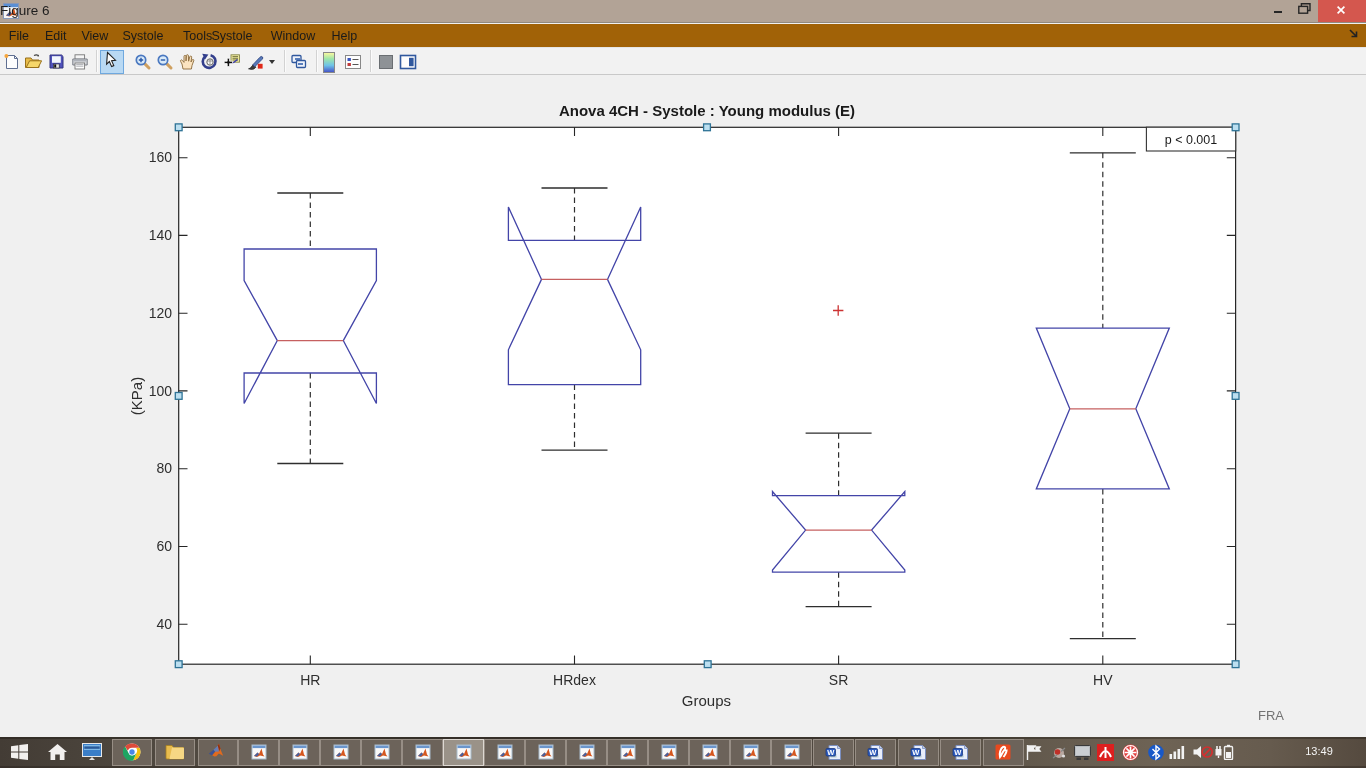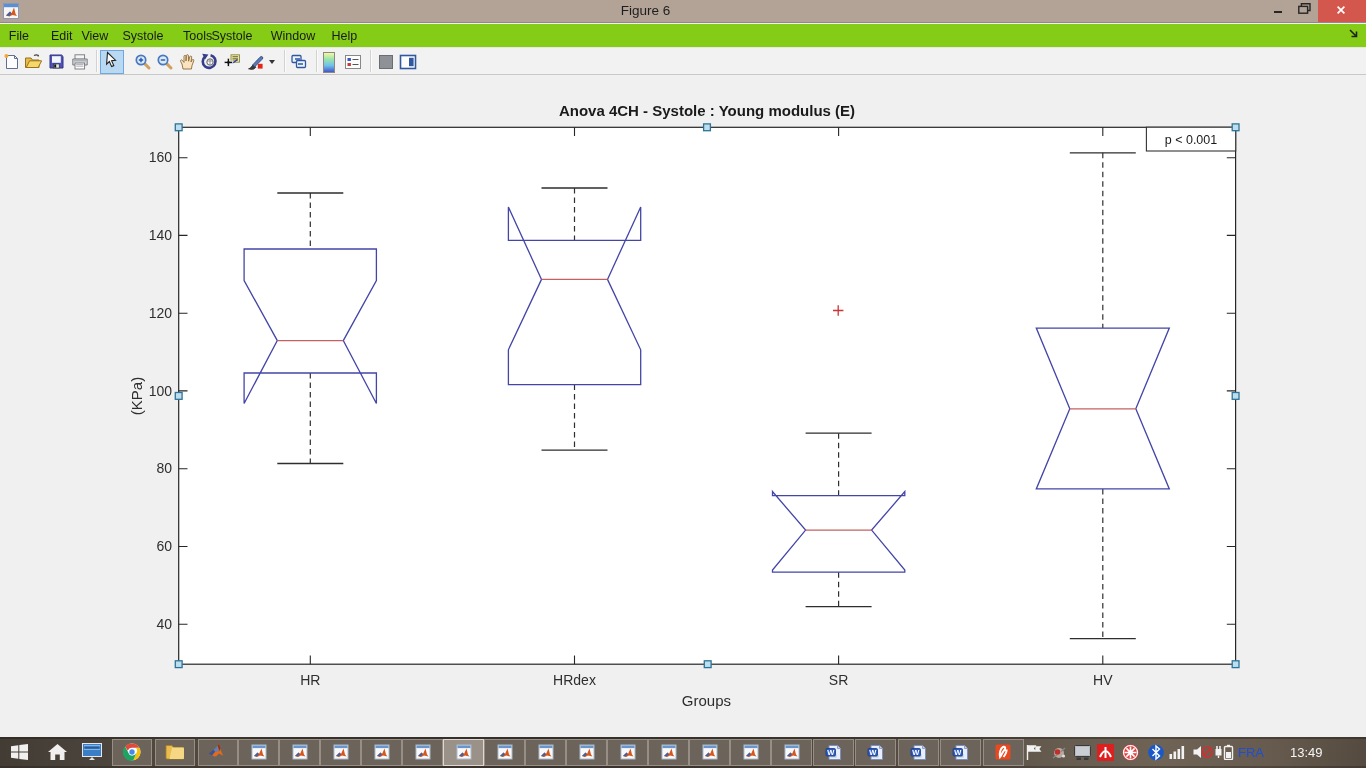--- a/index.html
+++ b/index.html
@@ -7,34 +7,34 @@
 <body>
 
 <div style="position:absolute;left:0;top:0;width:1366px;height:22px;background:#b2a396;border-bottom:1.5px solid #918a80">
 </div>
 <svg style="position:absolute;left:3px;top:3px" width="16" height="16" viewBox="0 0 16 16">
     <rect x="0.5" y="0.5" width="15" height="15" fill="#f6f6f6" stroke="#8898b8" stroke-width="1"></rect>
     <rect x="1" y="1" width="14" height="3.2" fill="#5a8fd4"></rect>
     <path d="M3 12.5 L7 8.5 8.6 10.2 11 4.5 12.6 11 14 13 9.5 12 6.3 13.5 Z" fill="#d6571e"></path>
     <path d="M3 12.5 L7 8.5 8.6 10.2 6.4 13 Z" fill="#46609e"></path>
   </svg>
-<div style="position:absolute;left:0;top:3px;width:1291px;text-align:center;font-size:13.5px;color:#1e1e1e">Figure 6</div>
+<div style="position:absolute;left:0;top:3px;width:1291px;text-align:left;font-size:13.5px;color:#1e1e1e">Figure 6</div>
 <div style="position:absolute;left:1274px;top:11.2px;width:8.2px;height:1.8px;background:#262626"></div>
 <svg style="position:absolute;left:1297.5px;top:3px" width="14" height="13" viewBox="0 0 14 13">
     <path d="M3.4 3.4 V0.7 H12 V7.5 H9.6" fill="none" stroke="#262626" stroke-width="1.4"></path>
     <rect x="0.8" y="3.4" width="8.8" height="6.8" fill="#b2a396" stroke="#262626" stroke-width="1.4"></rect>
   </svg>
 <div style="position:absolute;left:1318px;top:0;width:48px;height:22px;background:#d4574e"></div>
 <svg style="position:absolute;left:1337px;top:6px" width="8" height="8" viewBox="0 0 8 8">
     <path d="M0.6 0.6 L7.4 7.4 M7.4 0.6 L0.6 7.4" stroke="#fff" stroke-width="1.7"></path>
   </svg>
 
-<div style="position:absolute;left:0;top:24px;width:1366px;height:23px;background:#84cc16;font-size:12.5px;color:#1a1a1a">
+<div style="position:absolute;left:0;top:24px;width:1366px;height:23px;background:#a16207;font-size:12.5px;color:#1a1a1a">
     <span style="position:absolute;left:8.8px;top:5px">File</span>
-    <span style="position:absolute;left:51px;top:5px">Edit</span>
+    <span style="position:absolute;left:45px;top:5px">Edit</span>
     <span style="position:absolute;left:81.4px;top:5px">View</span>
     <span style="position:absolute;left:122.4px;top:5px">Systole</span>
     <span style="position:absolute;left:183px;top:5px">Tools</span>
     <span style="position:absolute;left:211.4px;top:5px">Systole</span>
     <span style="position:absolute;left:270.8px;top:5px">Window</span>
     <span style="position:absolute;left:331.5px;top:5px">Help</span>
   </div>
 <svg style="position:absolute;left:1348px;top:28px" width="13" height="13" viewBox="0 0 13 13">
     <path d="M2 2 L8.5 8.5 M8.5 3.5 V8.5 H3.5" stroke="#222" stroke-width="1.6" fill="none"></path>
   </svg>
@@ -378,14 +378,14 @@
     <path d="M10.6 11.6 L17.8 4.4" stroke="#d23030" stroke-width="1.7"></path>
   </svg>
 <svg style="position:absolute;left:1215px;top:744px" width="19" height="16" viewBox="0 0 19 16">
     <path d="M2 5 V2 M5 5 V2" stroke="#f2f2f2" stroke-width="1.6"></path>
     <rect x="0.5" y="5" width="6" height="6.5" fill="#f2f2f2"></rect>
     <path d="M3.5 11.5 V14" stroke="#f2f2f2" stroke-width="1.4"></path>
     <rect x="9.5" y="2.5" width="8" height="13" rx="1" fill="none" stroke="#f2f2f2" stroke-width="1.4"></rect>
     <rect x="12" y="0.8" width="3" height="1.7" fill="#f2f2f2"></rect>
     <rect x="11" y="8" width="5" height="6" fill="#f2f2f2"></rect>
   </svg>
-<div style="position:absolute;left:1238px;top:745px;width:46px;color:#1d4ed8;font-size:13px;text-align:left">FRA</div>
-<div style="position:absolute;left:1290px;top:745px;width:58px;color:#f5f5f5;font-size:13px;">13:49</div>
+<div style="position:absolute;left:1238px;top:708px;width:46px;color:#737373;font-size:13px;text-align:right">FRA</div>
+<div style="position:absolute;left:1290px;top:745px;width:58px;color:#f5f5f5;font-size:11px;text-align:center">13:49</div>
 
 </body></html>

